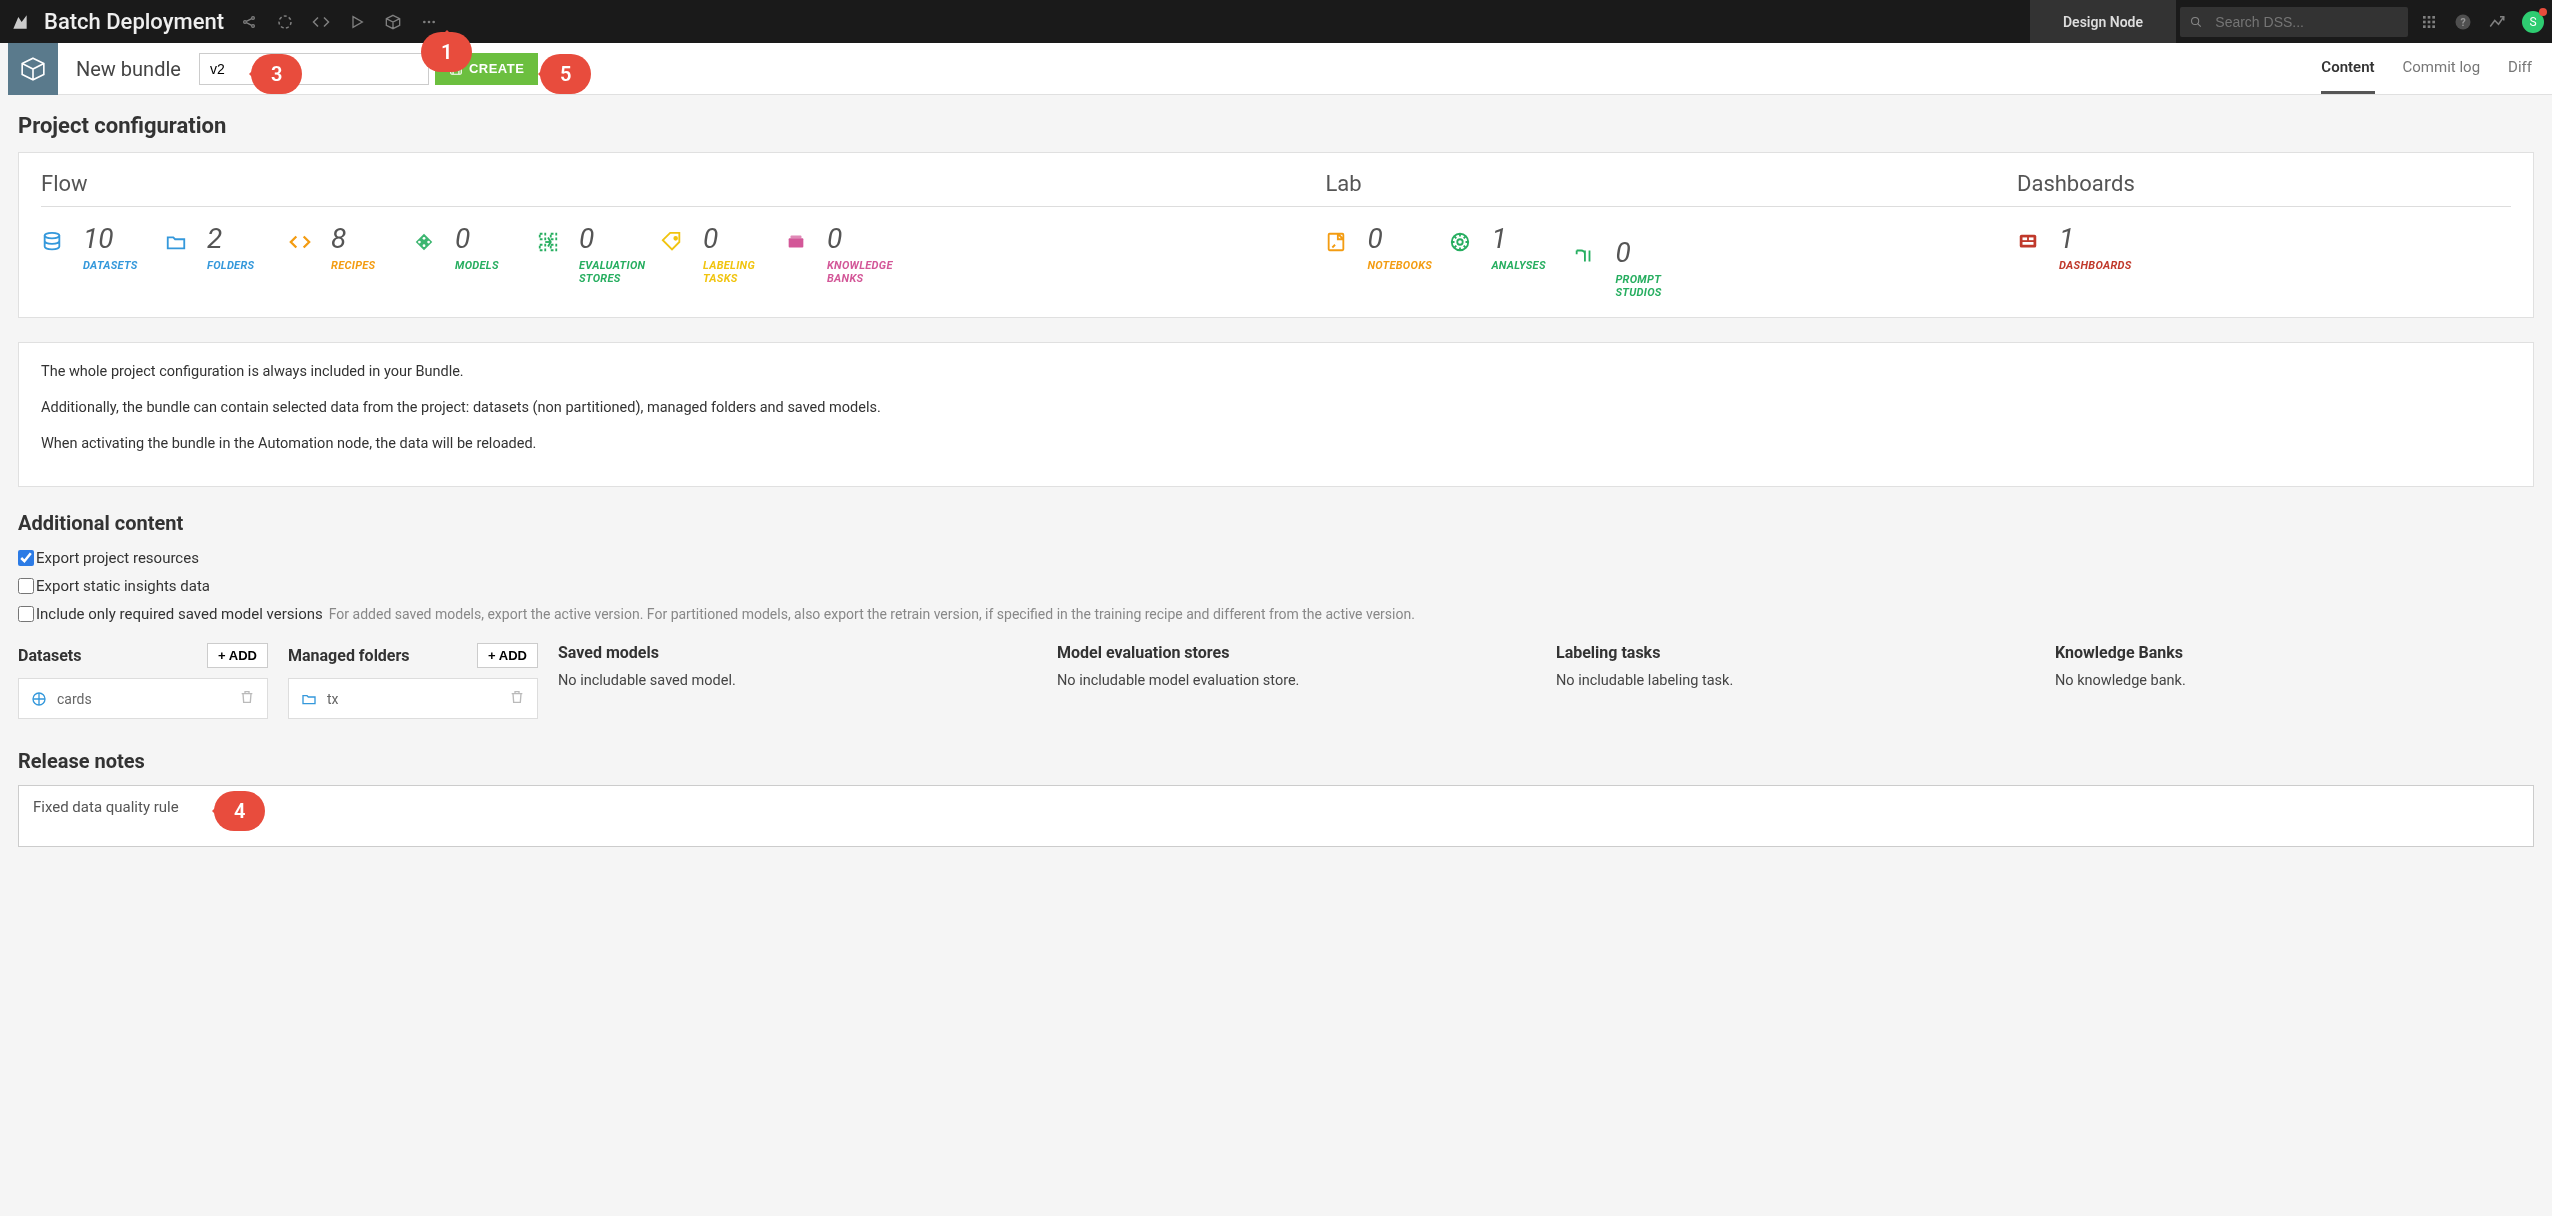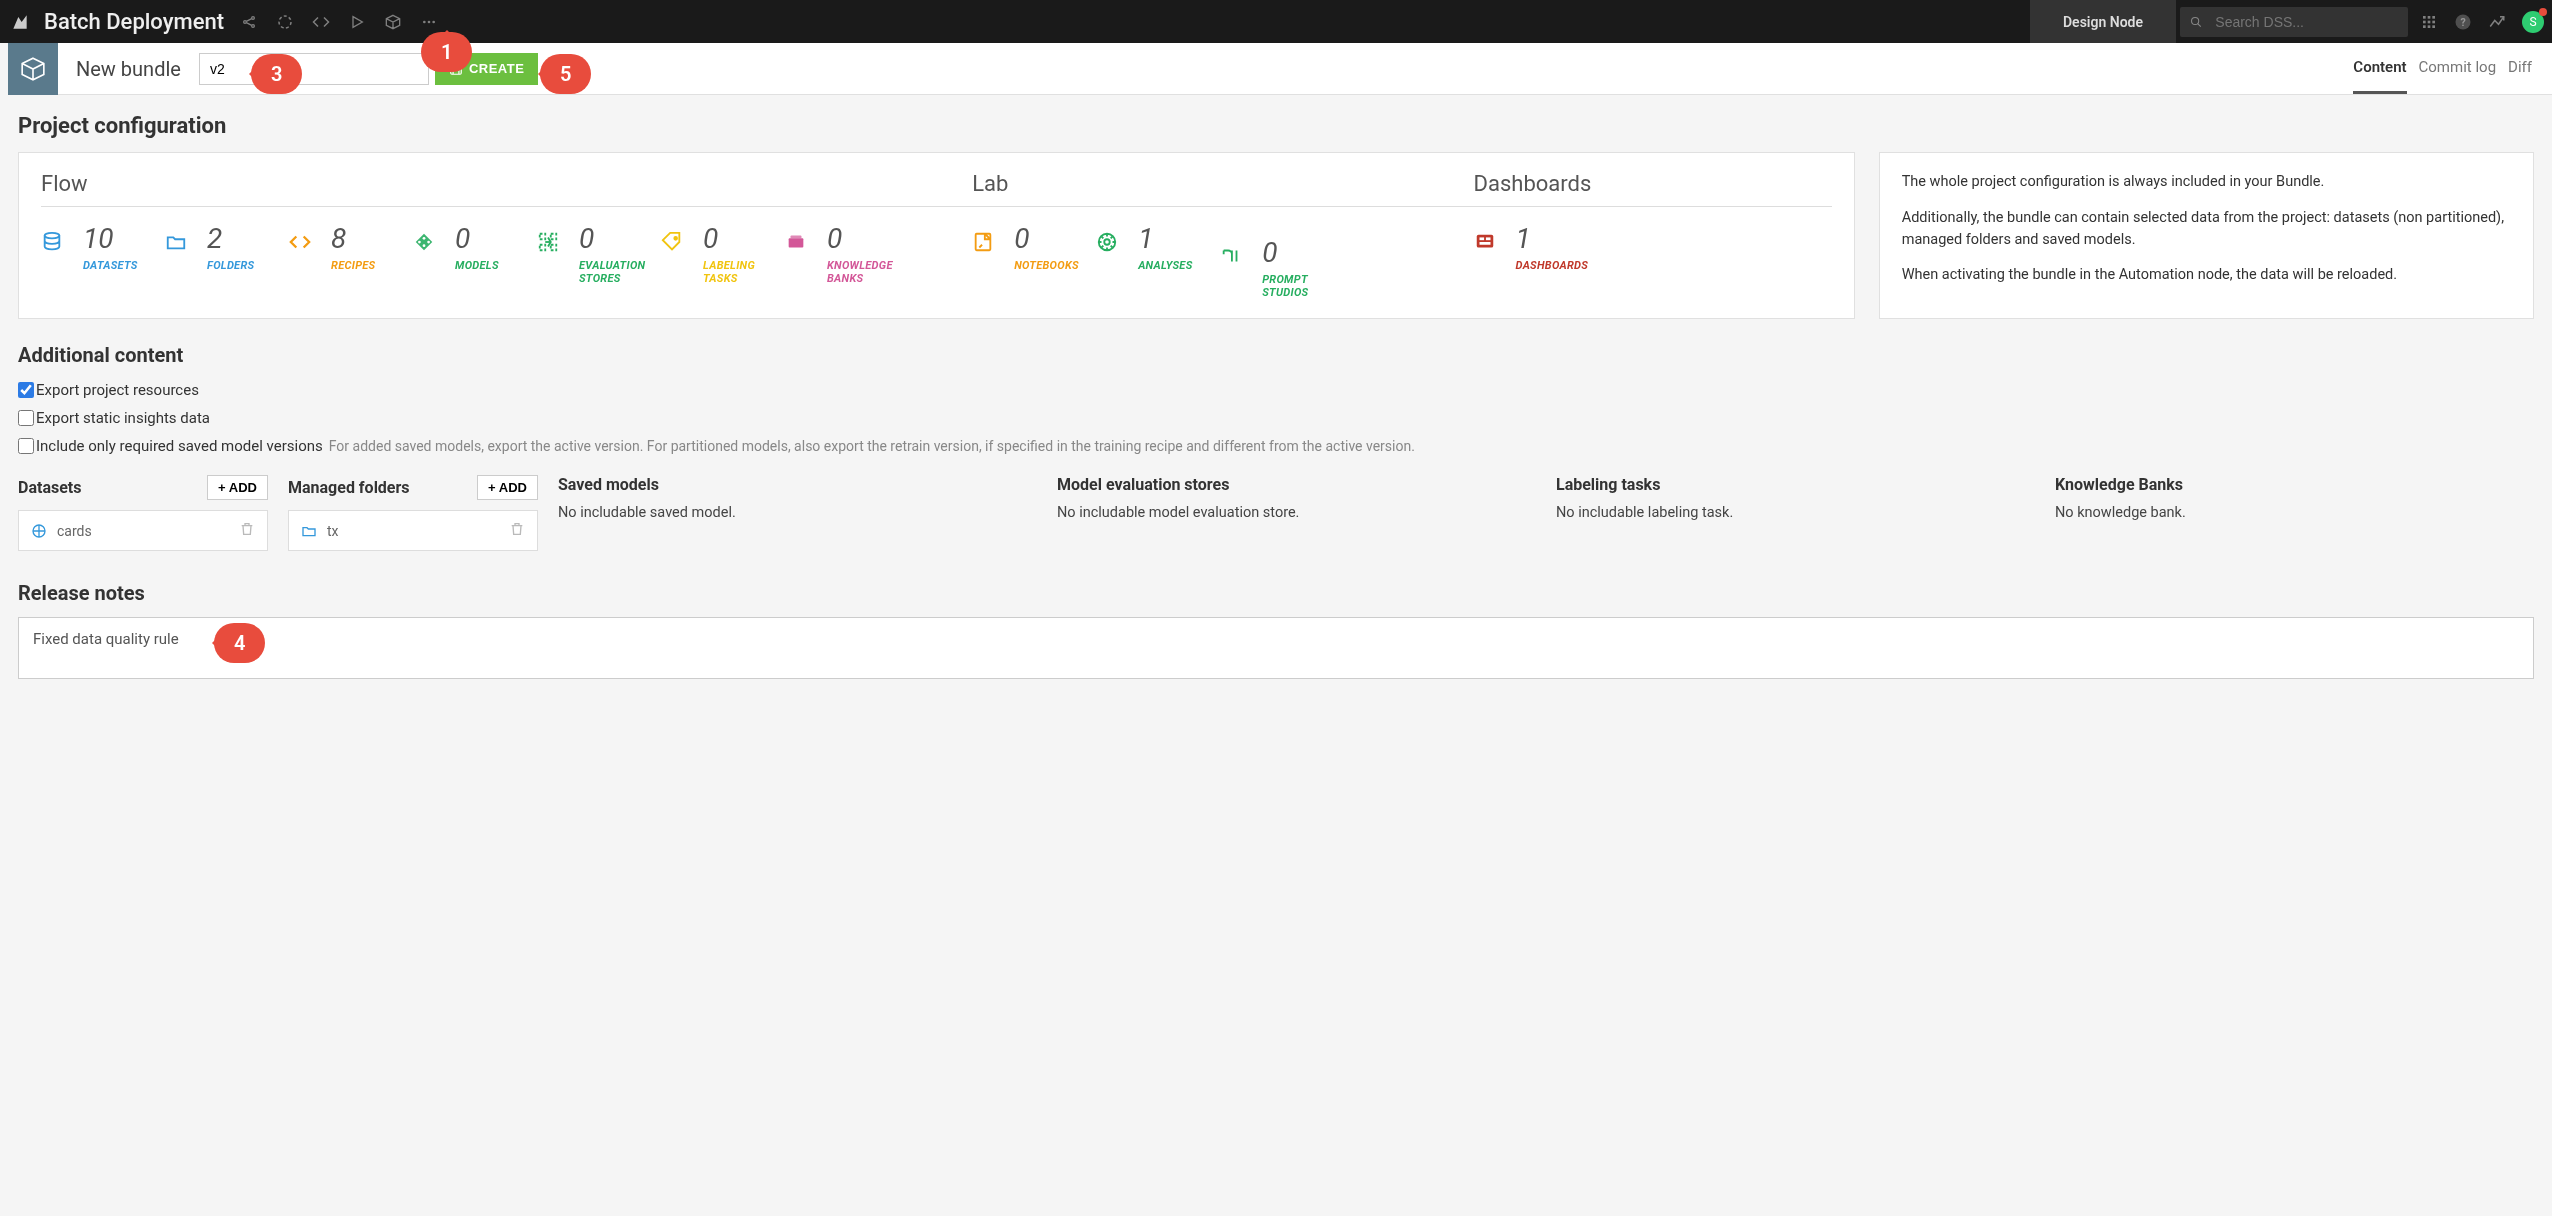--- a/index.html
+++ b/index.html
@@ -18,34 +18,34 @@
 .topnav .right-icons { display: flex; gap: 16px; align-items: center; margin-left: 12px; }
 .topnav .avatar { width: 22px; height: 22px; border-radius: 50%; background: #2ecc71; position: relative; display: flex; align-items: center; justify-content: center; font-size: 12px; color: #fff; }
 .topnav .avatar::after { content: ''; position: absolute; top: -3px; right: -3px; width: 8px; height: 8px; background: #e74c3c; border-radius: 50%; }
 
 
 .secondbar { background: #fff; height: 52px; display: flex; align-items: center; padding: 0; border-bottom: 1px solid #e0e0e0; }
 .secondbar .cube-icon { width: 50px; height: 52px; background: #5a7a8c; display: flex; align-items: center; justify-content: center; }
 .secondbar .bundle-label { font-size: 20px; color: #444; margin: 0 18px; font-weight: 400; }
 .secondbar .bundle-input { border: 1px solid #ccc; height: 32px; padding: 0 10px; font-size: 14px; width: 230px; outline: none; }
 .secondbar .create-btn { background: #6cbf3f; color: #fff; border: none; height: 32px; padding: 0 14px; font-size: 13px; font-weight: 700; letter-spacing: 0.5px; cursor: pointer; display: flex; align-items: center; gap: 6px; margin-left: 6px; }
-.secondbar .tabs { margin-left: auto; display: flex; gap: 12px; padding-right: 20px; height: 100%; align-items: center; text-align: center; }
+.secondbar .tabs { margin-left: auto; display: flex; gap: 28px; padding-right: 20px; height: 100%; align-items: center; text-align: center; }
 .secondbar .tab { font-size: 15px; color: #777; cursor: pointer; height: 100%; display: flex; align-items: center; border-bottom: 3px solid transparent; }
 .secondbar .tab.active { color: #333; font-weight: 600; border-bottom-color: #555; }
 
 
 .callout { position: absolute; background: #e84c3d; color: #fff; font-size: 20px; font-weight: 600; padding: 8px 20px; border-radius: 20px; z-index: 100; }
 .callout.left-point::before { content: ''; position: absolute; left: -14px; top: 50%; transform: translateY(-50%); border: 12px solid transparent; border-right-color: #e84c3d; }
 .callout.top-point::before { content: ''; position: absolute; top: -14px; left: 50%; transform: translateX(-50%); border: 12px solid transparent; border-bottom-color: #e84c3d; }
 
 
 .content { padding: 18px; }
 .section-title { font-size: 22px; font-weight: 700; color: #333; margin-bottom: 14px; }
 
-.config-row { display: flex; gap: 24px; margin-bottom: 24px; }
+.config-row { display: flex; gap: 24px; margin-bottom: 24px; flex-direction: column; }
 .config-panel { background: #fff; border: 1px solid #e0e0e0; padding: 18px 22px; }
 .config-panel.left { flex: 0 0 73%; }
 .config-panel.right { flex: 1; font-size: 14.5px; color: #333; line-height: 1.5; }
 .config-panel.right p { margin-bottom: 14px; }
 
 .config-cols { display: flex; gap: 0; }
 .config-col { flex: 1; }
 .config-col h3 { font-size: 22px; font-weight: 400; color: #555; border-bottom: 1px solid #ddd; padding-bottom: 10px; margin-bottom: 18px; }
 .stat-row { display: flex; flex-wrap: wrap; gap: 30px 0; }
 .stat { display: flex; align-items: flex-start; gap: 20px; width: 124px; font-style: italic; }

